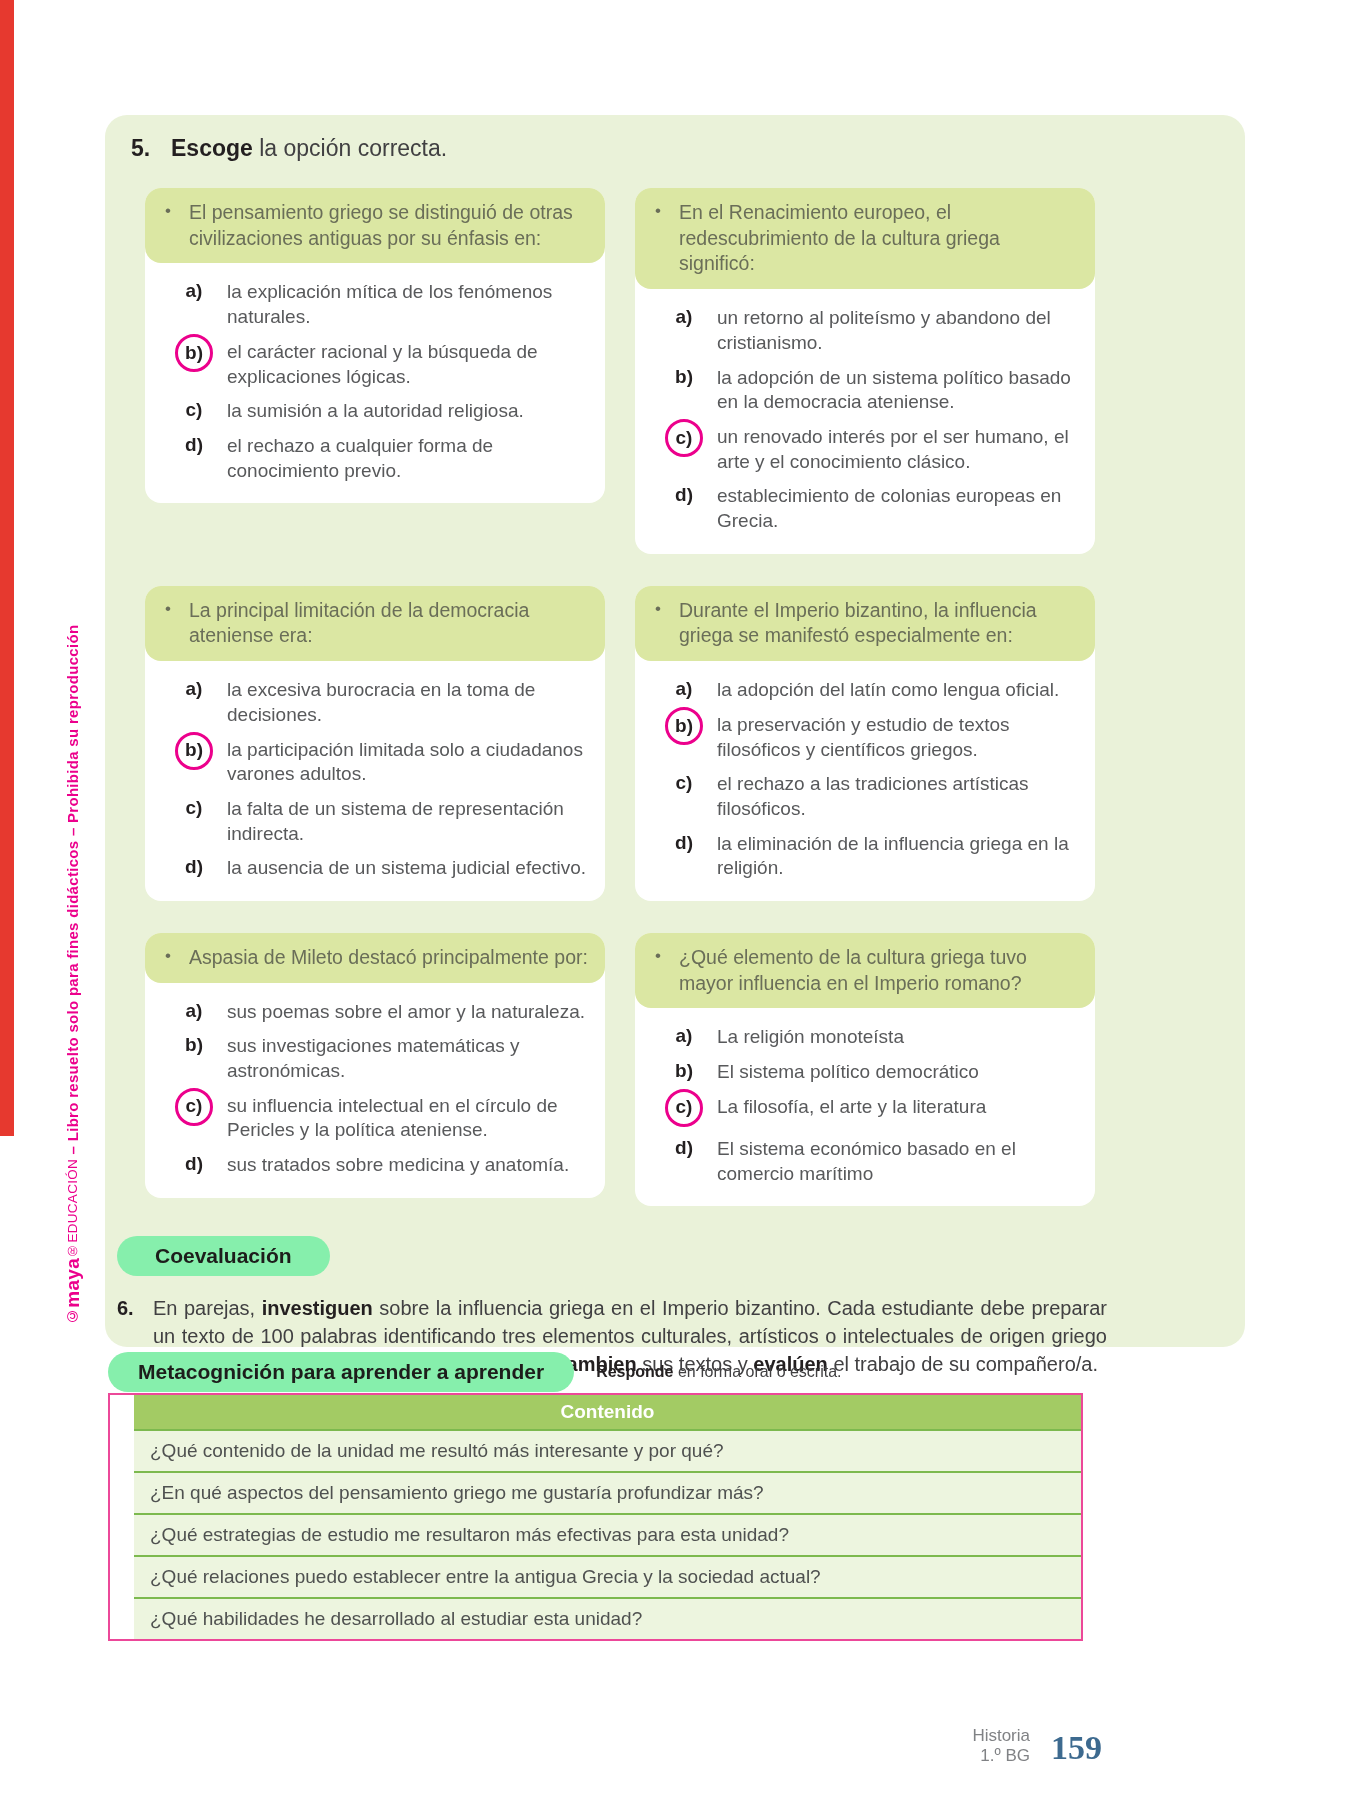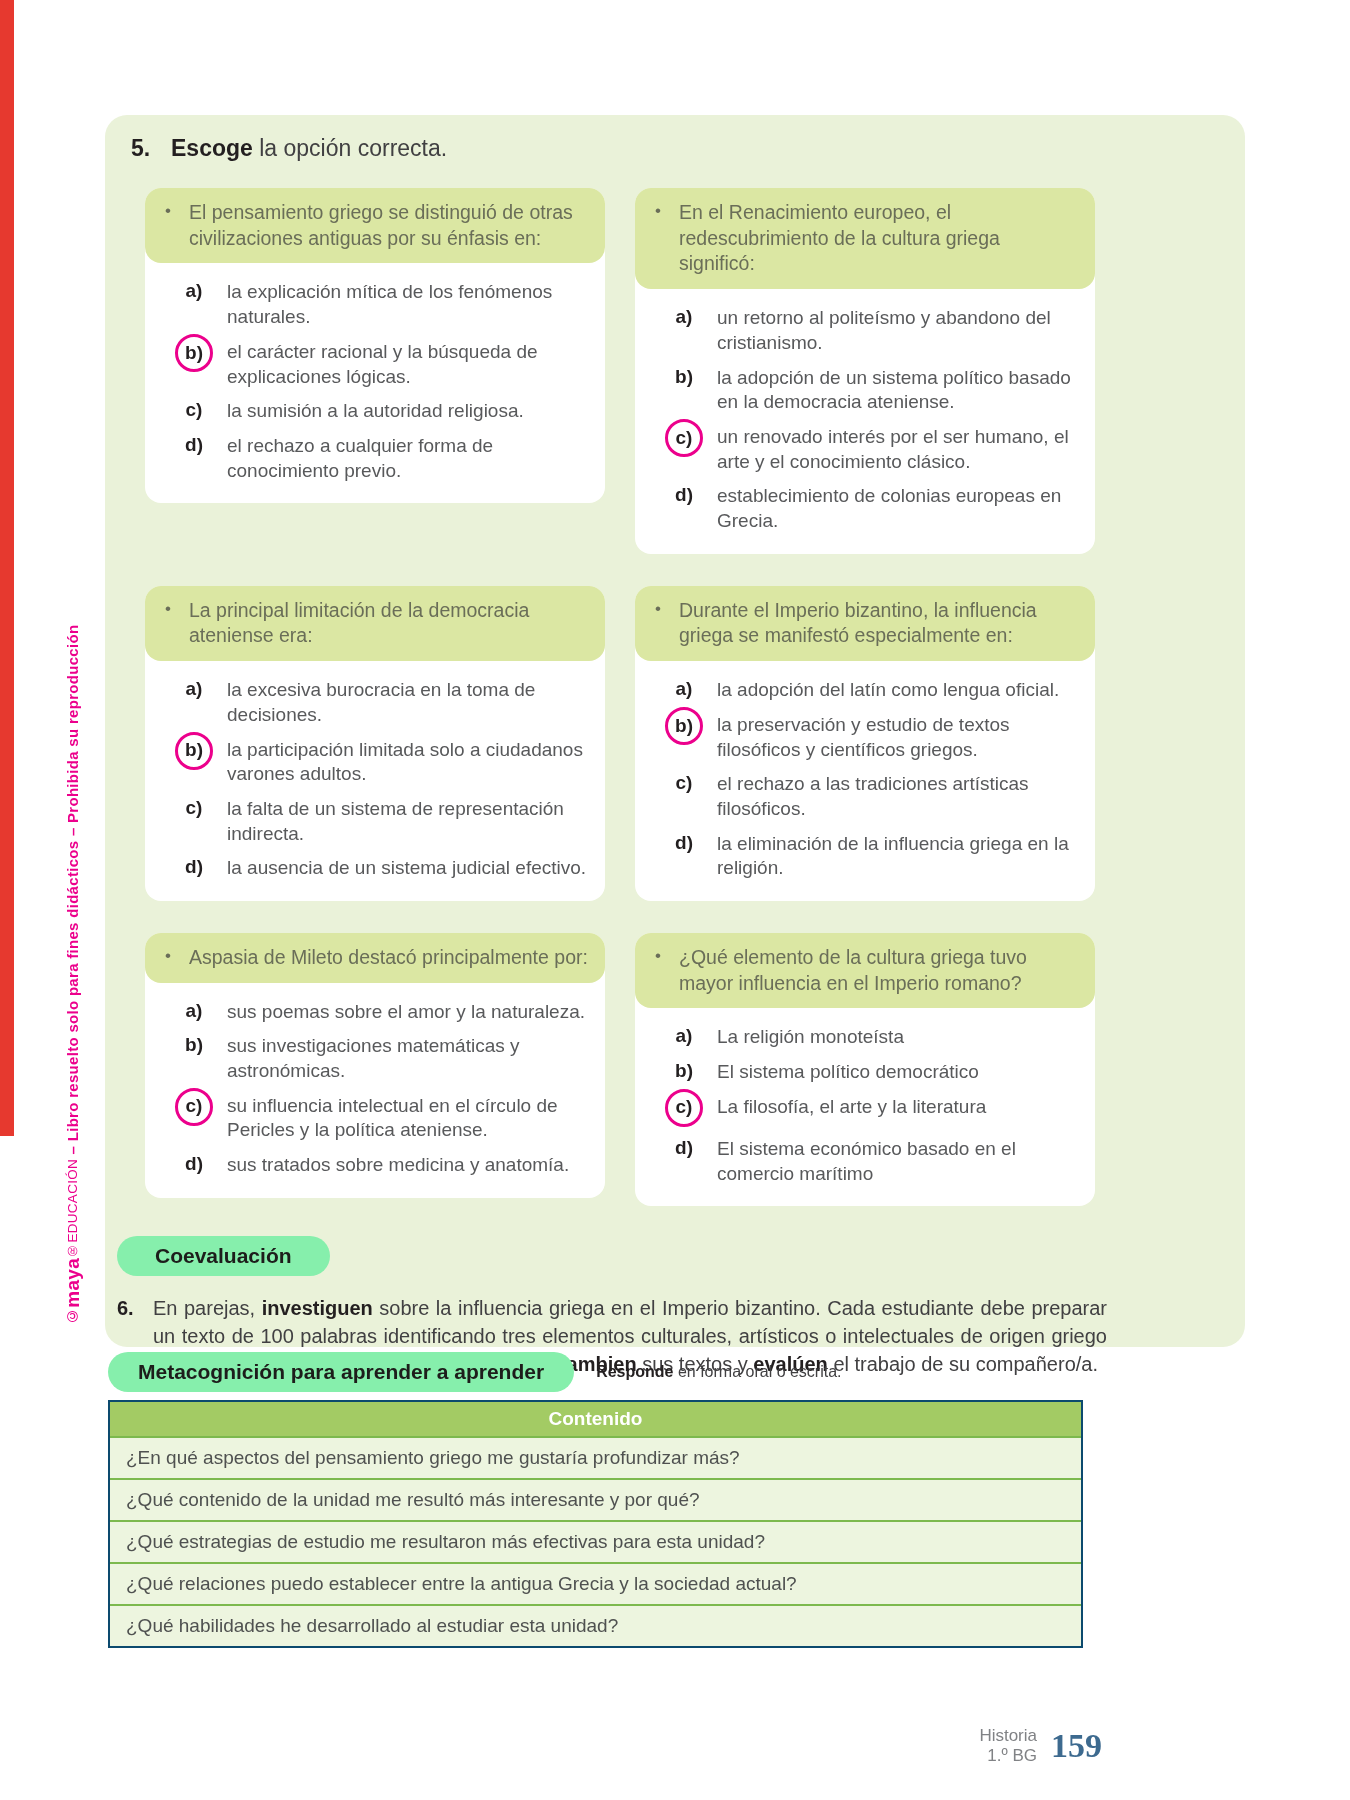--- a/index.html
+++ b/index.html
@@ -64,31 +64,31 @@
   .q6 .num{font-weight:bold;color:#231f20;width:36px;flex:0 0 auto;}
   .q6 .txt{flex:1;text-align:justify;}
   .q6 .b{font-weight:bold;color:#231f20;}
 
   
   .meta{position:absolute;left:108px;top:1352px;width:975px;}
   .meta-row{display:flex;align-items:center;gap:22px;}
   .meta-pill{font-size:21px;padding:8px 30px;}
   .meta-resp{font-size:16px;color:#414042;}
   .meta-resp .b{font-weight:bold;color:#231f20;}
-  .mtable{margin-top:8px;border:2px solid #0c4a6e;}
+  .mtable{margin-top:1px;border:2px solid #ec4899;padding-left:24px;}
   .mtable .thead{
     background:#a3cb64;color:#ffffff;font-weight:bold;text-align:center;
     font-size:19px;padding:6px 0;
   }
   .mtable .trow{
     background:#edf5df;border-top:2px solid #7cb94e;
     font-size:19px;color:#4f5150;padding:9px 16px;
   }
 
-  .footer{position:absolute;right:248px;top:1726px;display:flex;align-items:center;gap:14px;}
+  .footer{position:absolute;right:248px;top:1726px;display:flex;align-items:flex-end;gap:21px;}
   .footer .course{text-align:right;color:#808285;font-size:17px;line-height:1.2;}
   .footer .pageno{font-size:34px;font-weight:bold;color:#3d6a8f;font-family:Liberation Serif, serif;}
 </style>
 </head>
 <body>
 
 <div id="page">
 
   <div class="stripe"></div>
 
@@ -312,22 +312,22 @@
 
   </div>
 
   <div class="meta">
     <div class="meta-row">
       <span class="pill meta-pill">Metacognición para aprender a aprender</span>
       <span class="meta-resp"><span class="b">Responde</span><span> en forma oral o escrita.</span></span>
     </div>
     <div class="mtable">
       <div class="thead">Contenido</div>
+      <div class="trow">¿Qué contenido de la unidad me resultó más interesante y por qué?</div>
       <div class="trow">¿En qué aspectos del pensamiento griego me gustaría profundizar más?</div>
-      <div class="trow">¿Qué contenido de la unidad me resultó más interesante y por qué?</div>
       <div class="trow">¿Qué estrategias de estudio me resultaron más efectivas para esta unidad?</div>
       <div class="trow">¿Qué relaciones puedo establecer entre la antigua Grecia y la sociedad actual?</div>
       <div class="trow">¿Qué habilidades he desarrollado al estudiar esta unidad?</div>
     </div>
   </div>
 
   <div class="footer">
     <div class="course">
       <div>Historia</div>
       <div>1.º BG</div>

